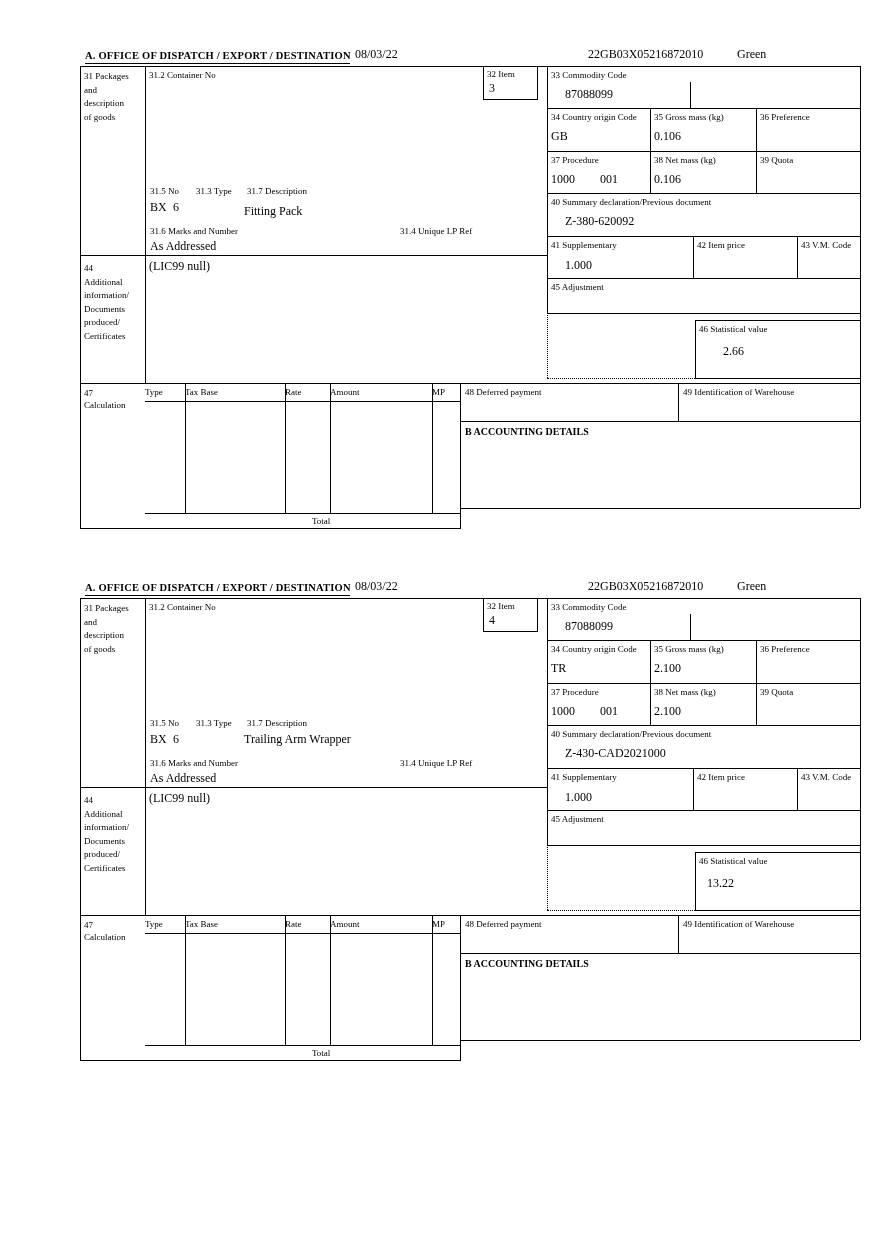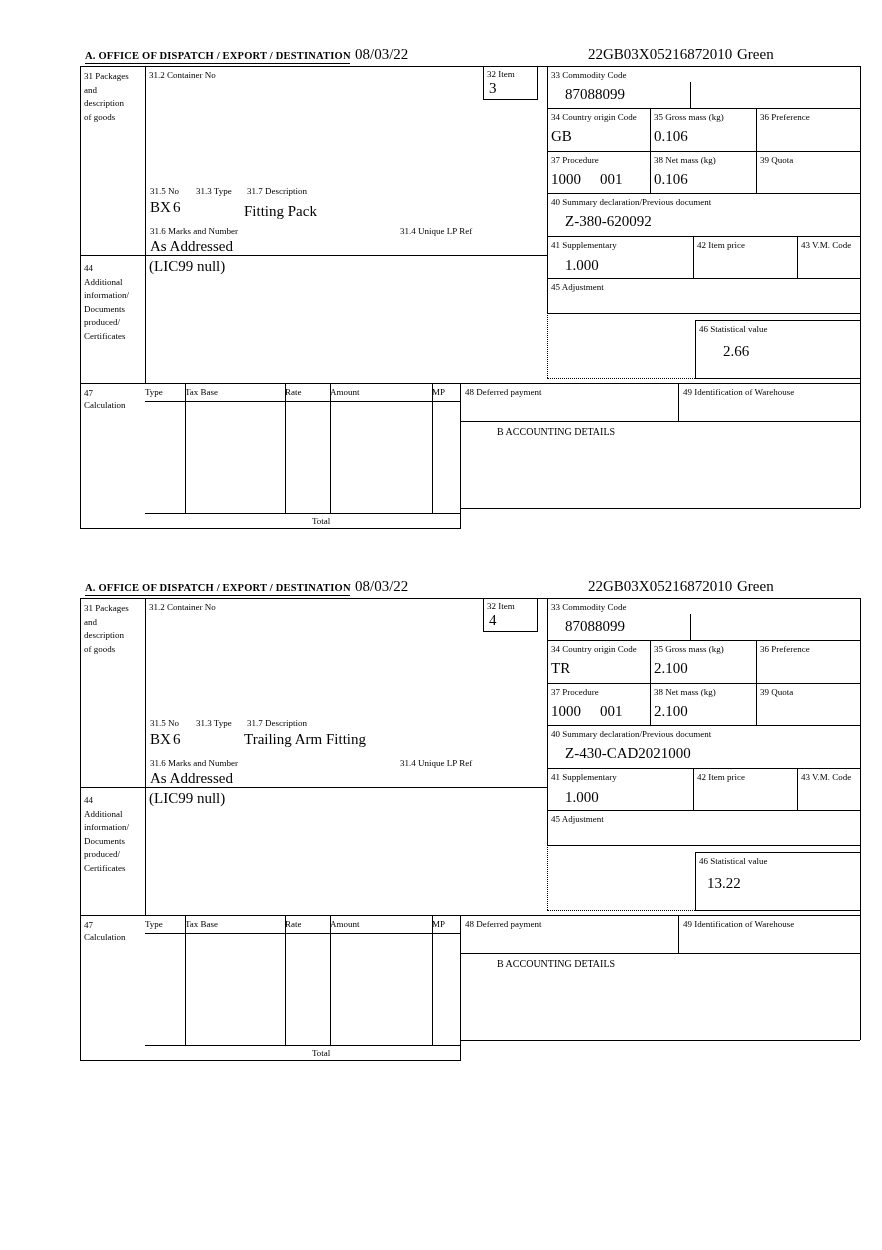--- a/index.html
+++ b/index.html
@@ -9,25 +9,25 @@
     font-family:"Liberation Serif", serif;
     position:relative; overflow:hidden;
   }
   #sections-root { position:relative; padding-top:44px; }
   .section { position:relative; width:882px; height:532px; }
   .hl { position:absolute; height:1px; background:#000; }
   .vl { position:absolute; width:1px; background:#000; }
   .hl.dot { height:0; background:none; border-top:1px dotted #000; }
   .vl.dot { width:0; background:none; border-left:1px dotted #000; }
   .lbl { position:absolute; font-size:9px; line-height:11px; white-space:nowrap; }
-  .val { position:absolute; font-size:15px; line-height:14px; white-space:nowrap; }
+  .val { position:absolute; font-size:12px; line-height:14px; white-space:nowrap; }
   .hdr { position:absolute; font-size:10.5px; font-weight:bold; white-space:nowrap; letter-spacing:0.2px; }
   .ml  { white-space:pre-line; line-height:13.5px; }
   .ctr { text-align:left; }
-  .b   { font-weight:normal;margin-left:32px; }
+  .b   { font-weight:bold; }
 </style>
 </head>
 <body>
 
 <div id="sections-root">
   <div class="section">
 
     <div class="hdr" style="left:85px;top:6px">A.  OFFICE OF DISPATCH / EXPORT / DESTINATION</div>
     <div class="val" style="left:355px;top:3px">08/03/22</div>
     <div class="val" style="left:588px;top:3px">22GB03X05216872010</div>
@@ -216,21 +216,21 @@
     <div class="vl" style="left:695px;top:276px;height:58px"></div>
     <div class="hl" style="top:334px;left:695px;width:165px"></div>
     <div class="lbl" style="left:699px;top:280px">46 Statistical value</div>
     <div class="val" style="left:707px;top:300px">13.22</div>
 
     <div class="lbl" style="left:150px;top:142px">31.5 No</div>
     <div class="lbl" style="left:196px;top:142px">31.3 Type</div>
     <div class="lbl" style="left:247px;top:142px">31.7 Description</div>
     <div class="val" style="left:150px;top:156px">BX</div>
     <div class="val" style="left:173px;top:156px">6</div>
-    <div class="val" style="left:244px;top:156px">Trailing Arm Fitting</div>
+    <div class="val" style="left:244px;top:156px">Trailing Arm Wrapper</div>
 
     <div class="lbl" style="left:150px;top:182px">31.6 Marks and Number</div>
     <div class="lbl" style="left:400px;top:182px">31.4 Unique LP Ref</div>
     <div class="val" style="left:150px;top:195px">As Addressed</div>
     <div class="hl" style="top:211px;left:80px;width:467px"></div>
 
     <div class="lbl ml" style="left:84px;top:218px">44
 Additional
 information/
 Documents

